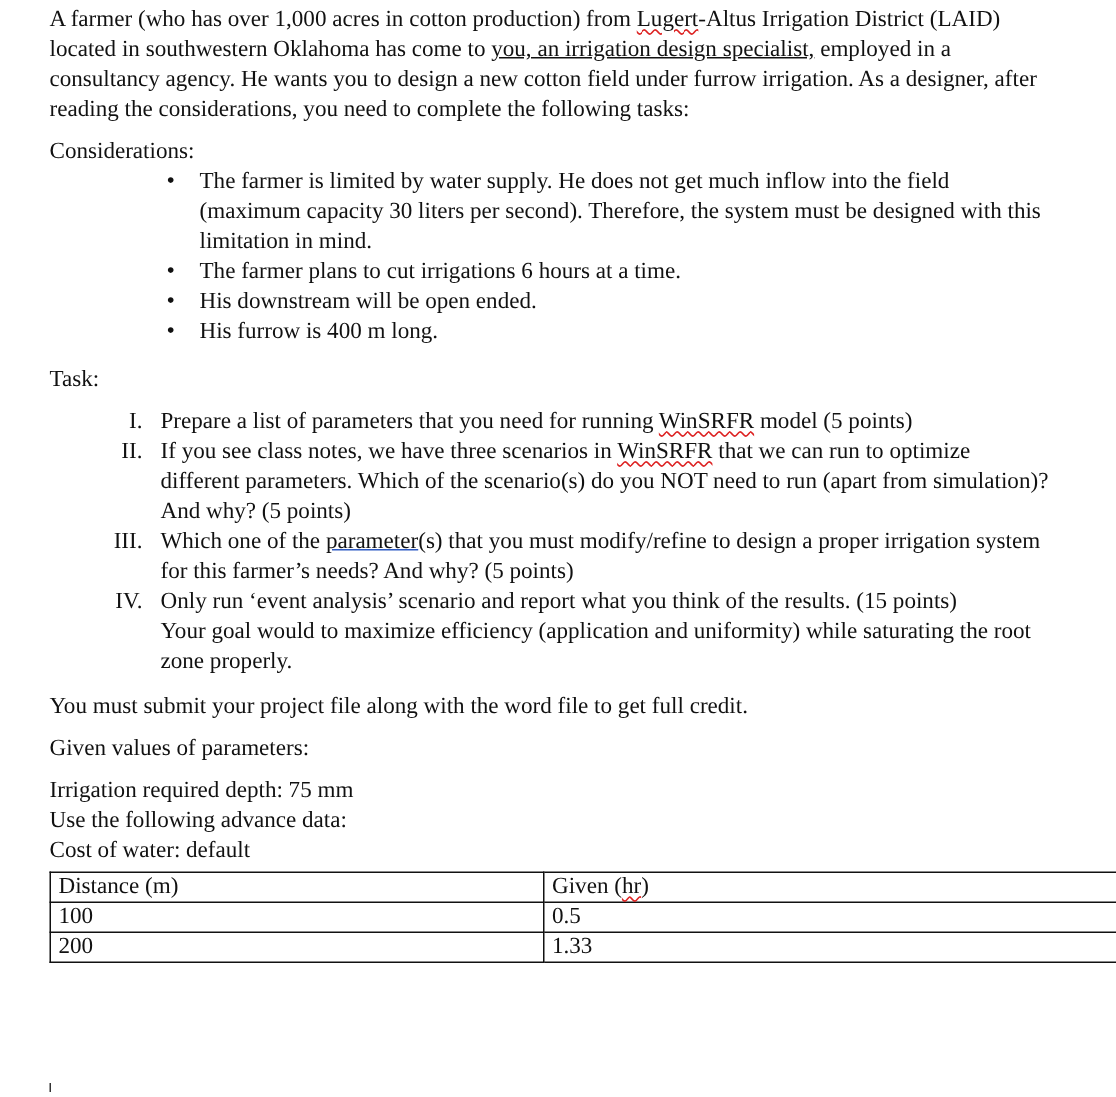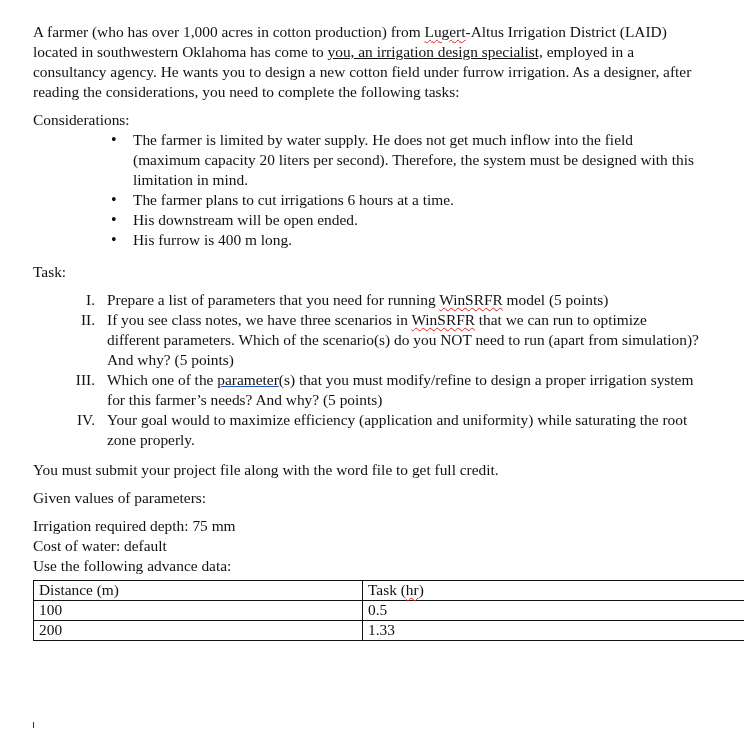--- a/index.html
+++ b/index.html
@@ -1,21 +1,21 @@
 <!DOCTYPE html>
 <html><head>
   <meta charset="utf-8">
   <style>
     html, body { margin: 0; padding: 0; background: #ffffff; }
     body {
       width: 744px; height: 731px; overflow: hidden; position: relative;
       font-family: "Liberation Serif", "DejaVu Serif", serif;
       font-size: 15.4px; color: #111; line-height: 20px;
     }
-    .page { position: absolute; left: 33px; top: 22px; width: 670px; }
+    .page { position: absolute; left: 33px; top: 3px; width: 670px; }
     p { margin: 0; }
     .intro { margin-bottom: 8px; }
     .uline { text-decoration: underline; }
     .squig { text-decoration: underline wavy #d22; text-decoration-thickness: 1px; text-underline-offset: 2px; }
     .blueline { text-decoration: underline; text-decoration-color: #2b59c3; }
     .label { }
     ul.bullets { list-style: none; margin: 0 0 12px 0; padding: 0 0 0 78px; }
     ul.bullets li { position: relative; padding-left: 22px; }
     ul.bullets li::before {
       content: "\2022"; position: absolute; left: 0; top: 0; font-size: 16px;
@@ -38,21 +38,21 @@
 </head>
 <body>
 
 <div class="page">
 
   <p class="intro"><span>A farmer (who has over 1,000 acres in cotton production) from </span><span class="squig">Lugert</span><span>-Altus Irrigation District (LAID) located in southwestern Oklahoma has come to </span><span class="uline">you, an irrigation design specialist,</span><span> employed in a consultancy agency. He wants you to design a new cotton field under furrow irrigation. As a designer, after reading the considerations, you need to complete the following tasks:</span></p>
 
   <p class="label">Considerations:</p>
 
   <ul class="bullets">
-    <li>The farmer is limited by water supply. He does not get much inflow into the field (maximum capacity 20 liters per second). Therefore, the system must be designed with this limitation in mind.</li>
+    <li>The farmer is limited by water supply. He does not get much inflow into the field (maximum capacity 30 liters per second). Therefore, the system must be designed with this limitation in mind.</li>
     <li>The farmer plans to cut irrigations 6 hours at a time.</li>
     <li>His downstream will be open ended.</li>
     <li>His furrow is 400 m long.</li>
   </ul>
 
   <p class="label" style="margin-bottom:8px;">Task:</p>
 
   <ol class="tasks">
     <li>
       <span class="roman">I.</span>
@@ -61,39 +61,40 @@
     <li>
       <span class="roman">II.</span>
       <span>If you see class notes, we have three scenarios in </span><span class="squig">WinSRFR</span><span> that we can run to optimize different parameters. Which of the scenario(s) do you NOT need to run (apart from simulation)? And why? (5 points)</span>
     </li>
     <li>
       <span class="roman">III.</span>
       <span>Which one of the </span><span class="blueline">parameter</span><span>(s) that you must modify/refine to design a proper irrigation system for this farmer’s needs? And why? (5 points)</span>
     </li>
     <li>
       <span class="roman">IV.</span>
+      <span>Only run ‘event analysis’ scenario and report what you think of the results. (15 points)</span>
     </li>
     <li>
       <span>Your goal would to maximize efficiency (application and uniformity) while saturating the root zone properly.</span>
     </li>
   </ol>
 
   <p class="gap">You must submit your project file along with the word file to get full credit.</p>
 
   <p class="sub-gap">Given values of parameters:</p>
 
   <p class="sub-gap">Irrigation required depth: 75 mm</p>
+  <p>Use the following advance data:</p>
   <p>Cost of water: default</p>
-  <p>Use the following advance data:</p>
 
   <table class="adv">
     <tbody>
         <tr>
       <td class="c1">Distance (m)</td>
-      <td><span>Task (</span><span class="squig">hr</span><span>)</span></td>
+      <td><span>Given (</span><span class="squig">hr</span><span>)</span></td>
     </tr>
     <tr>
       <td class="c1">100</td>
       <td>0.5</td>
     </tr>
     <tr>
       <td class="c1">200</td>
       <td>1.33</td>
     </tr>
   </tbody>

